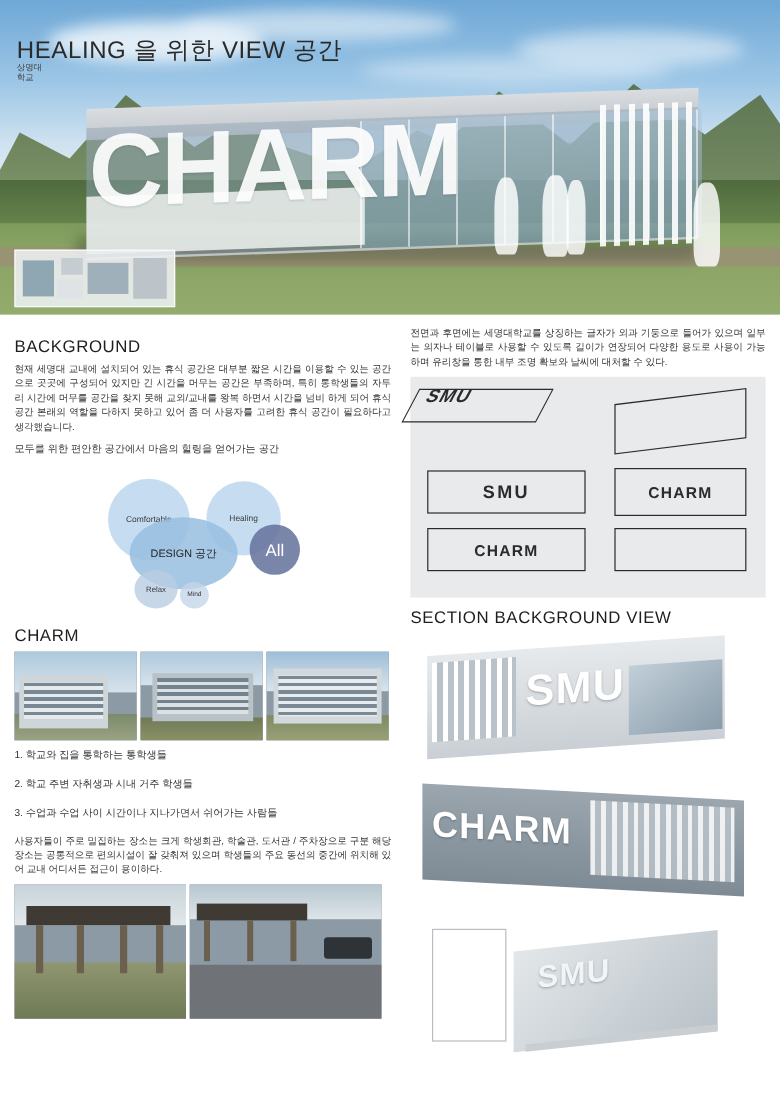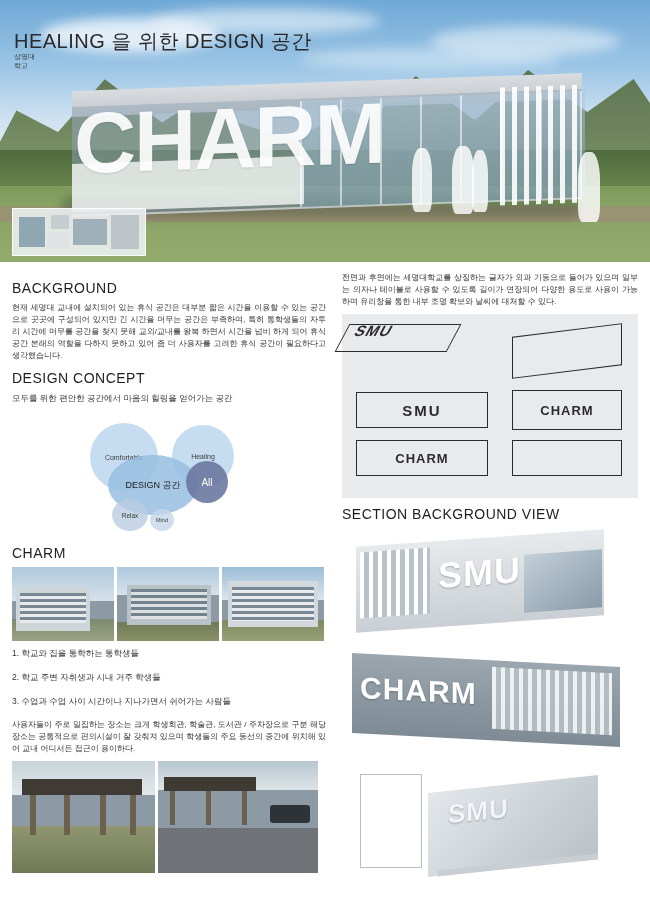--- a/index.html
+++ b/index.html
@@ -252,21 +252,21 @@
     display: flex;
     align-items: center;
     justify-content: center;
     font-size: 7px;
     color: #3a3a3a;
     text-align: center;
   }
   .b-comfort { left: 78px; top: 10px;  width: 68px; height: 68px; background: rgba(176,208,235,.72); }
   .b-healing { left: 160px; top: 12px; width: 62px; height: 62px; background: rgba(176,208,235,.72); }
   .b-center  { left: 96px; top: 42px;  width: 90px; height: 60px; background: rgba(150,190,225,.85); border-radius: 50%; font-size: 9px; color:#1e1e1e;}
-  .b-all     { left: 174px; top: 48px; width: 42px; height: 42px; background: rgba(104,116,158,.88); color: #fff; font-size: 10px;}
+  .b-all     { left: 196px; top: 48px; width: 42px; height: 42px; background: rgba(104,116,158,.88); color: #fff; font-size: 14px;}
   .b-relax   { left: 100px; top: 86px; width: 36px; height: 32px; background: rgba(186,205,226,.8); font-size: 6.5px;}
   .b-mind    { left: 138px; top: 96px; width: 24px; height: 22px; background: rgba(196,214,232,.8); font-size: 5.5px;}
 
   
   .sketch-panel {
     width: 296px;
     height: 184px;
     background: #e9eaec;
     margin-top: 4px;
     position: relative;
@@ -420,34 +420,33 @@
     <div class="figure fig4"></div>
 
     <div class="plan-inset">
       <div class="blk" style="left:6px; top:8px; width:26px; height:30px; background:#8fa6b3;"></div>
       <div class="blk" style="left:38px; top:6px; width:18px; height:14px; background:#c6cdd1;"></div>
       <div class="blk" style="left:60px; top:10px; width:34px; height:26px; background:#9fb0bb;"></div>
       <div class="blk" style="left:98px; top:6px; width:28px; height:34px; background:#bcc4c9;"></div>
       <div class="blk" style="left:34px; top:24px; width:22px; height:16px; background:#dfe3e6;"></div>
     </div>
 
-    <div class="hero-title">HEALING 을 위한 DESIGN 공간</div>
+    <div class="hero-title">HEALING 을 위한 VIEW 공간</div>
     <div class="hero-sub">상명대
 학교</div>
   </div>
 
   <div class="content">
     <div class="cols">
 
       <div class="col-left">
 
         <h2 class="sec">BACKGROUND</h2>
         <p class="body">현재 세명대 교내에 설치되어 있는 휴식 공간은 대부분 짧은 시간을 이용할 수 있는 공간으로 곳곳에 구성되어 있지만 긴 시간을 머무는 공간은 부족하며, 특히 통학생들의 자투리 시간에 머무를 공간을 찾지 못해 교외/교내를 왕복 하면서 시간을 넘비 하게 되어 휴식공간 본래의 역할을 다하지 못하고 있어 좀 더 사용자를 고려한 휴식 공간이 필요하다고 생각했습니다.</p>
 
-        <h2 class="sec">DESIGN CONCEPT</h2>
         <p class="lead">모두를 위한 편안한 공간에서 마음의 힐링을 얻어가는 공간</p>
 
         <div class="concept">
           <div class="bubble b-comfort">Comfortable</div>
           <div class="bubble b-healing">Healing</div>
           <div class="bubble b-center">DESIGN 공간</div>
           <div class="bubble b-all">All</div>
           <div class="bubble b-relax">Relax</div>
           <div class="bubble b-mind">Mind</div>
         </div>

